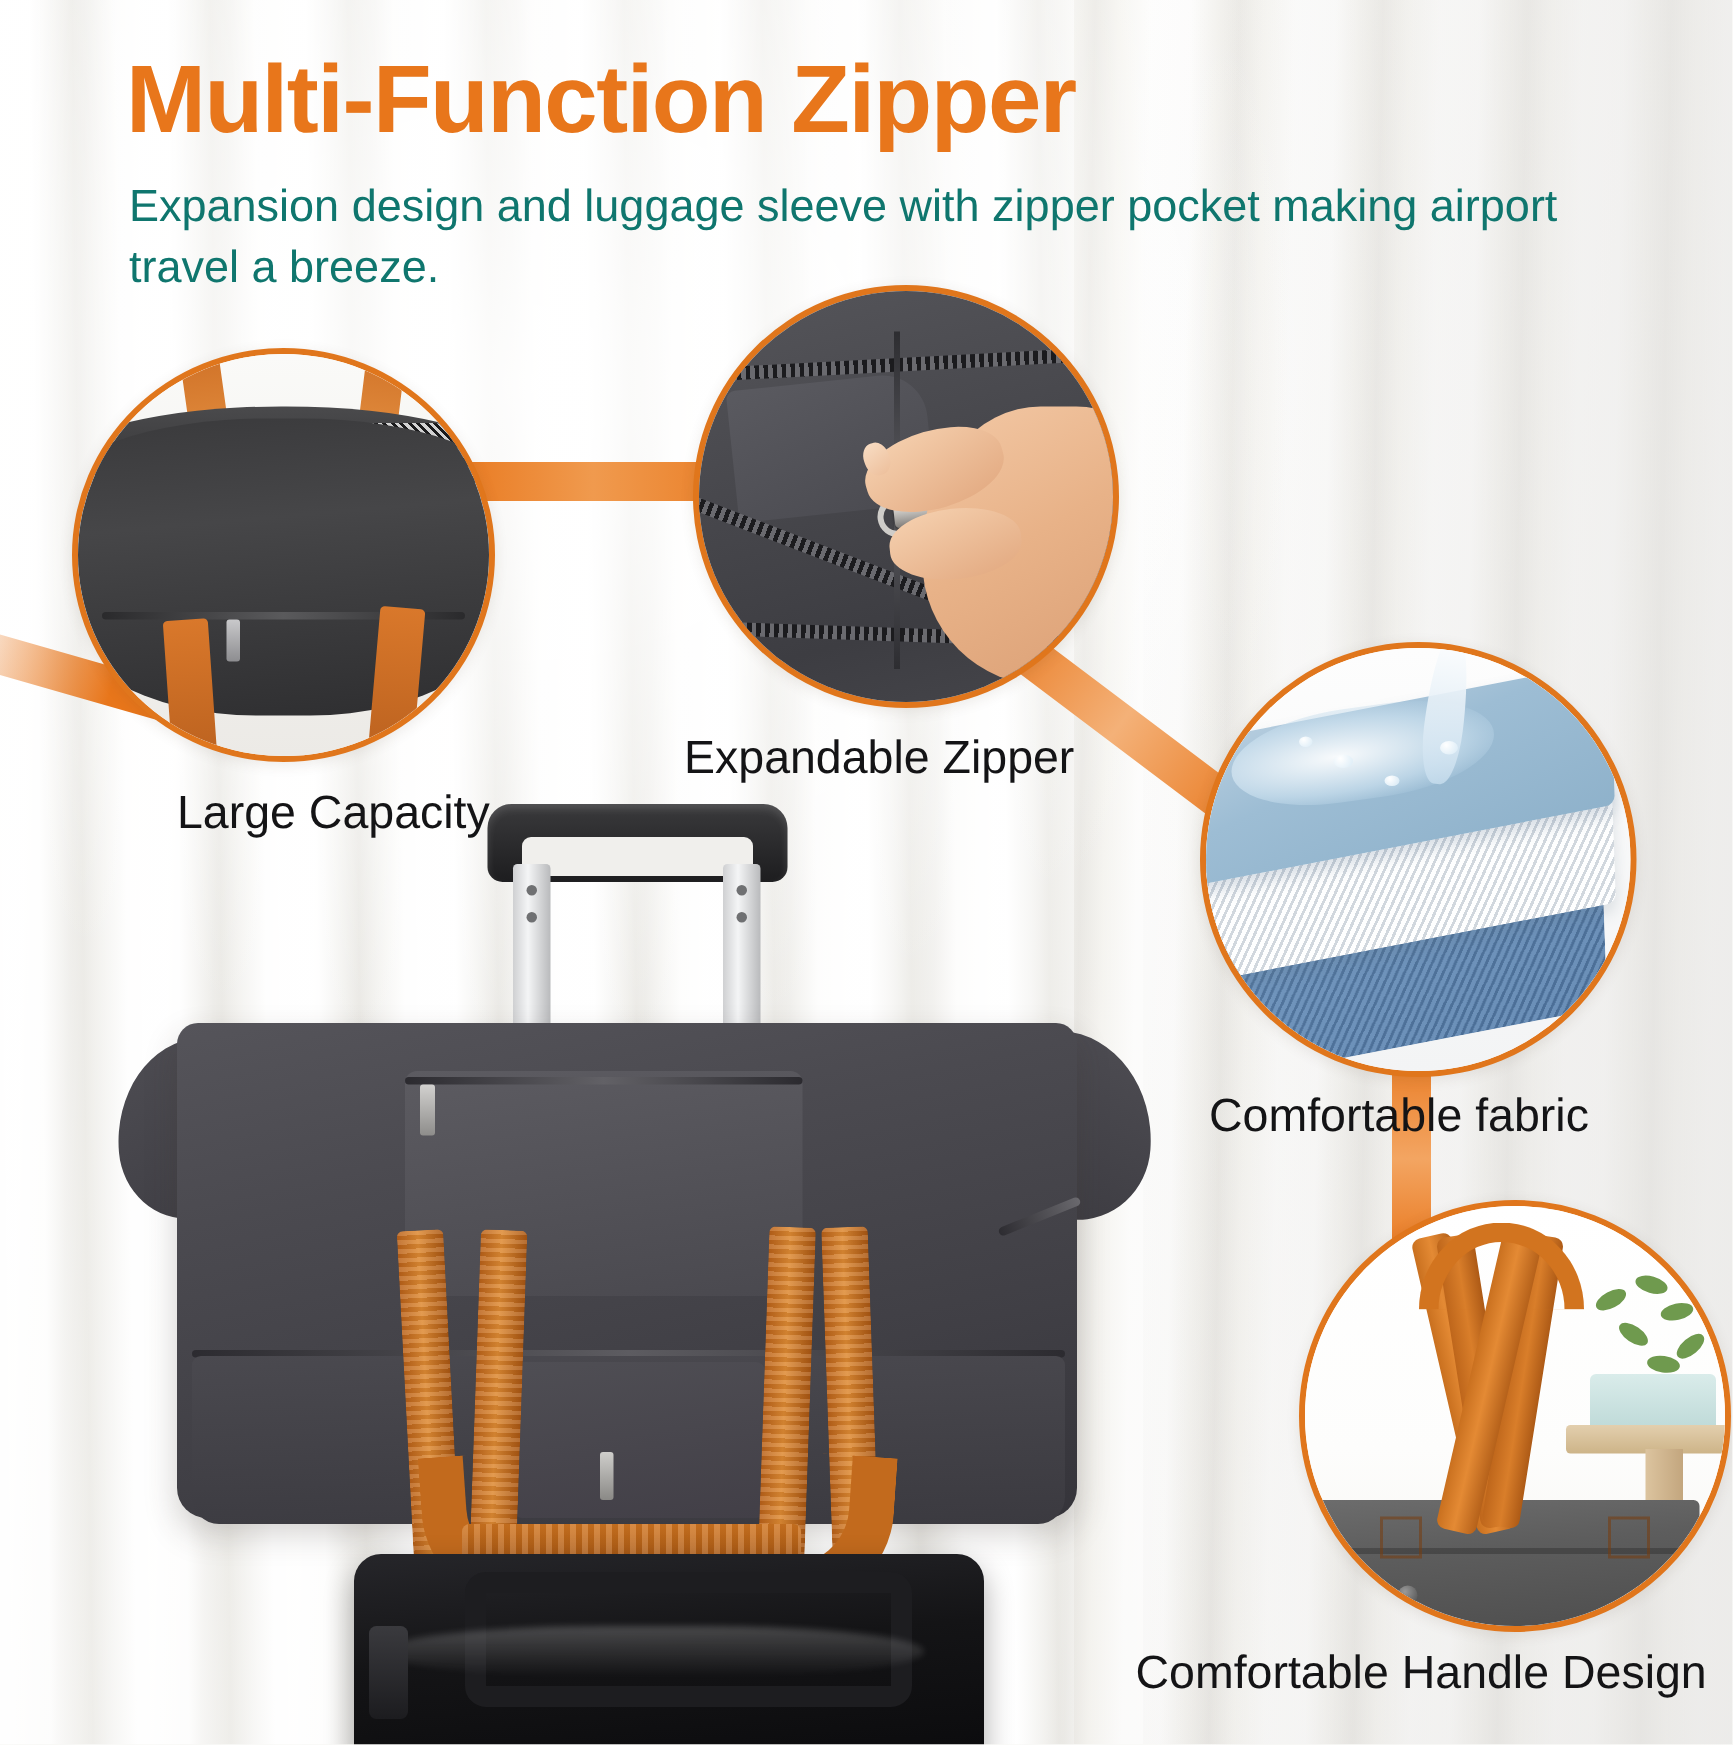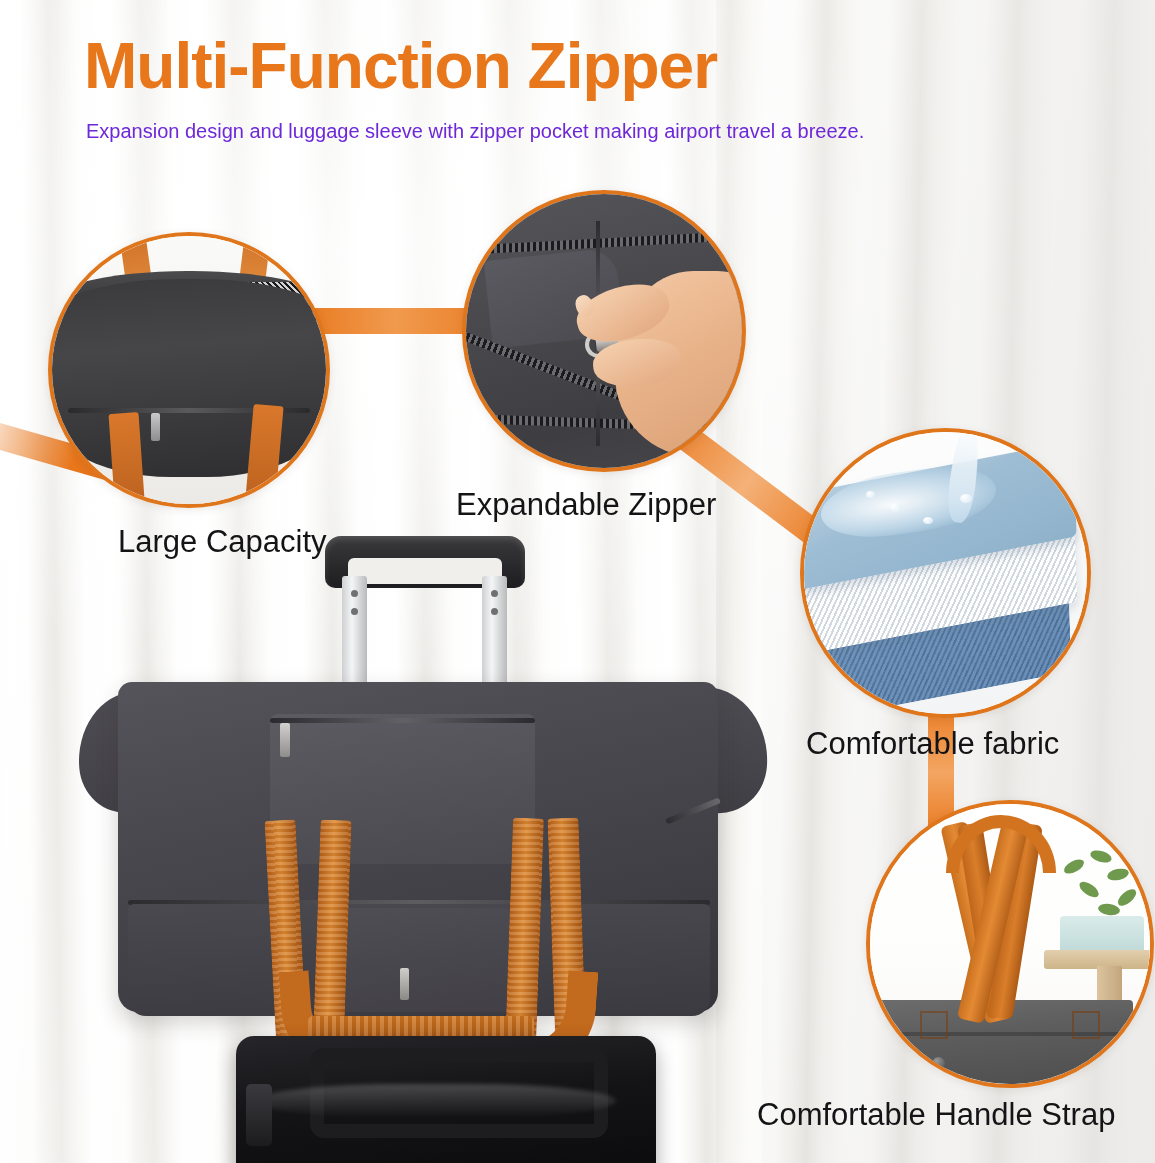--- a/index.html
+++ b/index.html
@@ -58,21 +58,21 @@
   .title{
     position:absolute; left:84px; top:33px;
     font-size:64px; font-weight:bold; letter-spacing:-1px;
     color:#E8761B;
     line-height:1.05;
     white-space:nowrap;
   }
   .subtitle{
     position:absolute; left:86px; top:118px;
     width:990px;
-    font-size:20px; color:#6d28d9; line-height:1.36;
+    font-size:30px; color:#0f766e; line-height:1.36;
     font-weight:400;
   }
 
   
   .band{ position:absolute; background:#E8761B; }
   .band-ll{    
     left:-12px; top:420px; width:150px; height:26px;
     transform:rotate(16deg); transform-origin:left center;
     background:linear-gradient(90deg, rgba(232,118,27,.2), #E8761B 60%);
     border-radius:2px;
@@ -578,21 +578,21 @@
 
       <div class="hL"></div>
       <div class="hL2"></div>
       <div class="hR2"></div>
       <div class="hR"></div>
       <div class="arch"></div>
       <div class="stitch" style="left:18%;bottom:16%"></div>
       <div class="stitch" style="right:18%;bottom:16%"></div>
     </div>
   </div>
-  <div class="cl label-ch">Comfortable Handle Strap</div>
+  <div class="cl label-ch">Comfortable Handle Design</div>
 
   <div class="hero">
     <div class="tGrip"></div>
     <div class="tGripHole"></div>
     <div class="trolleyL"></div>
     <div class="trolleyR"></div>
     <div class="tRivet" style="left:281px;top:62px"></div>
     <div class="tRivet" style="left:281px;top:80px"></div>
     <div class="tRivet" style="left:421px;top:62px"></div>
     <div class="tRivet" style="left:421px;top:80px"></div>

